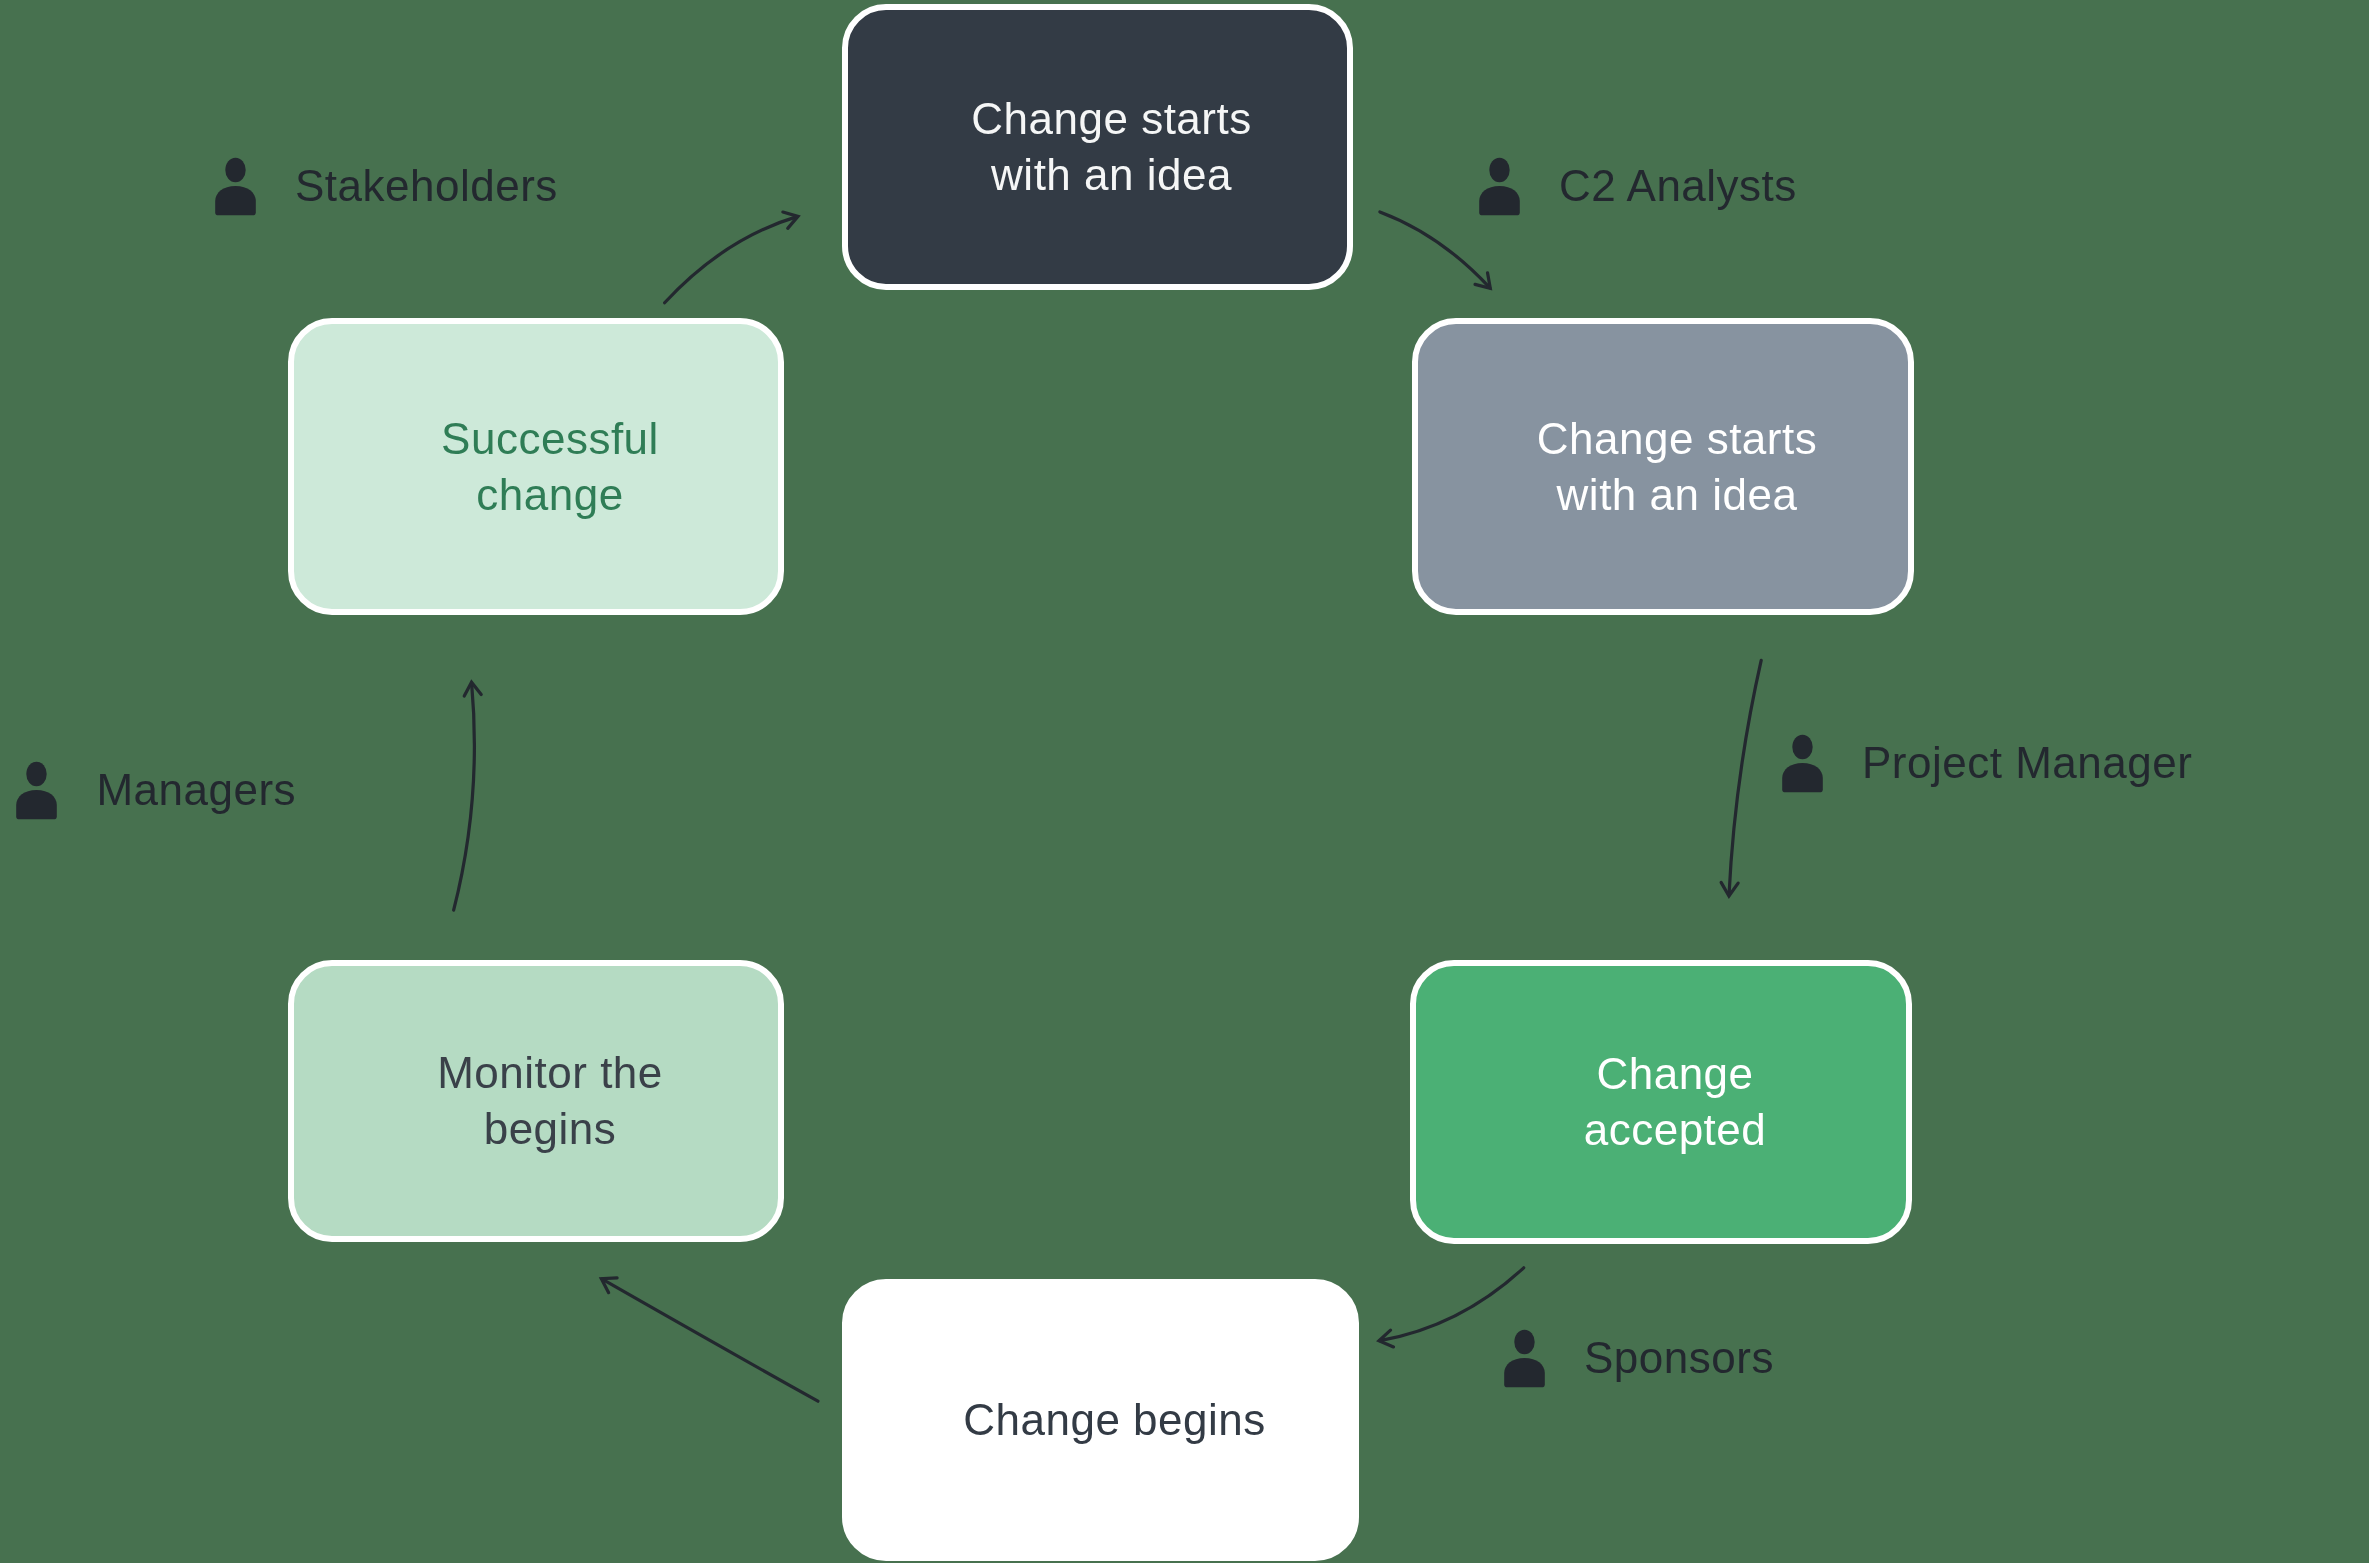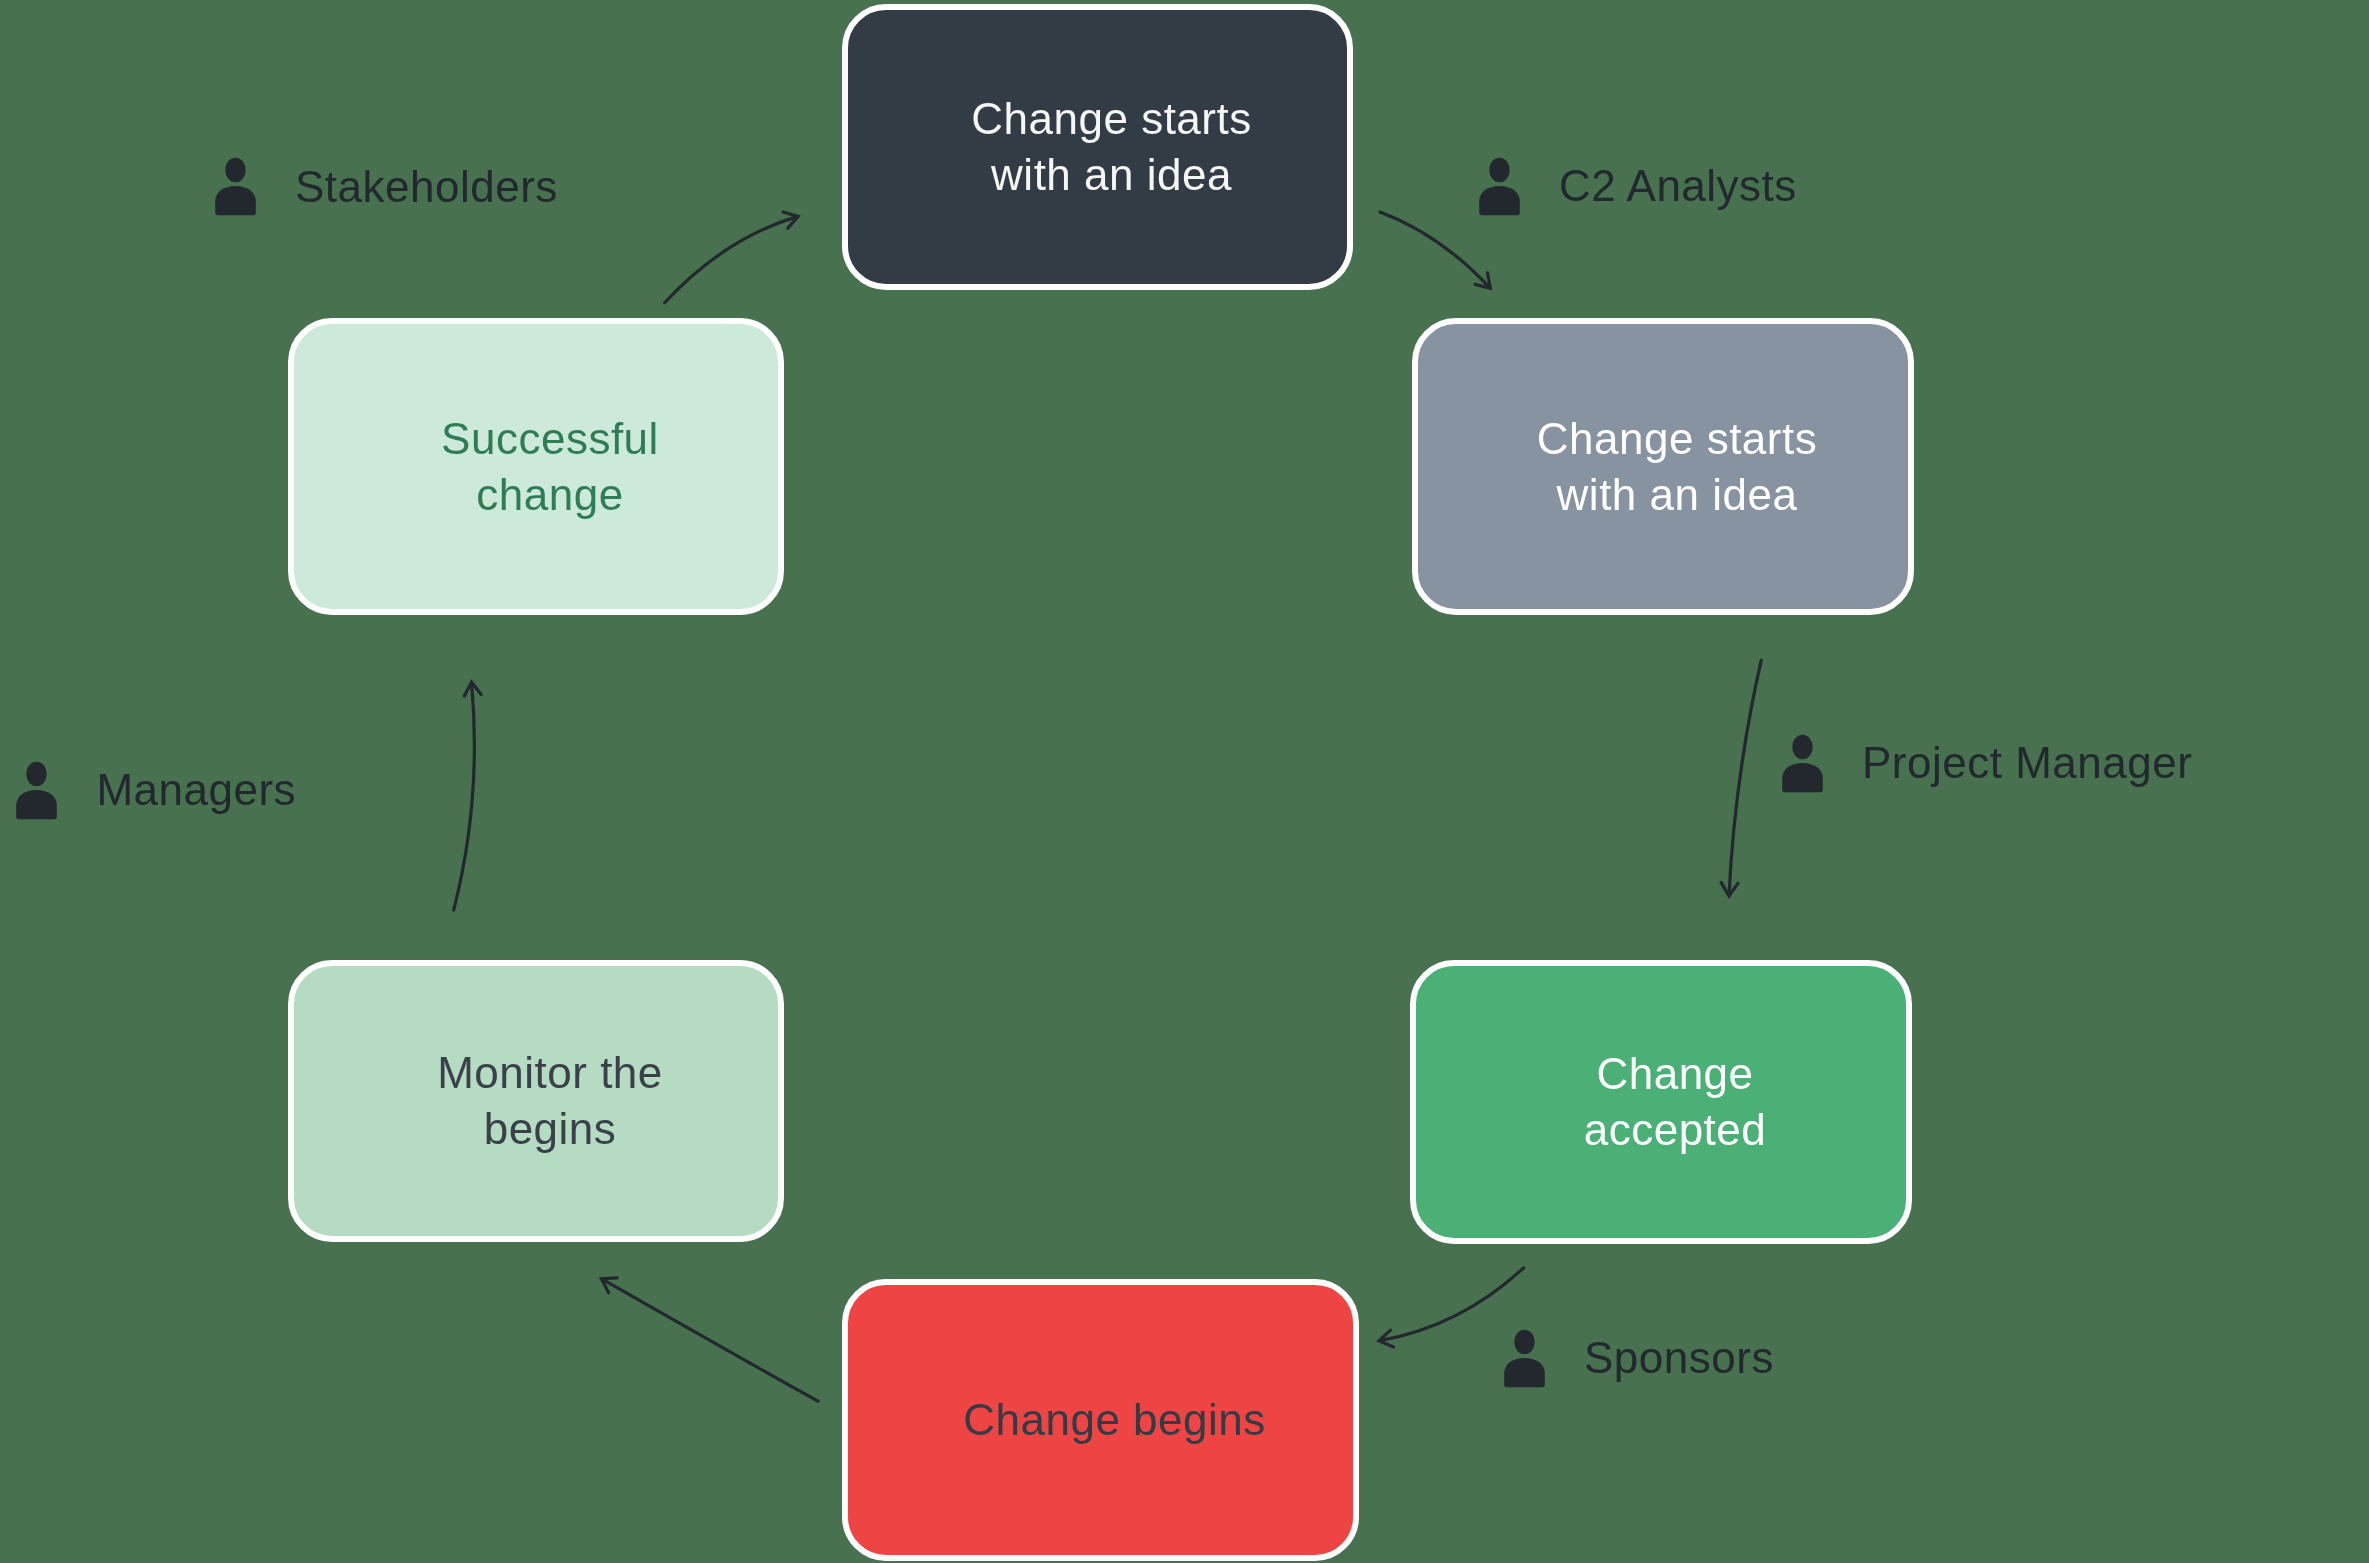--- a/index.html
+++ b/index.html
@@ -39,21 +39,21 @@
   .actor svg{fill:#23282F;flex:0 0 auto;}
   .actor span{white-space:pre-line;}
   
   .n-idea-top   {left:842px;  top:3.8px;    width:511px; height:286px;}
   .n-idea-right {left:1412px; top:318px;  width:502px; height:297px;}
   .n-accepted   {left:1410px; top:960px; width:502px; height:284px;}
   .n-begins     {left:842px;  top:1279px; width:517px; height:282px;}
   .n-monitor    {left:288px;  top:960px; width:496px; height:282px;}
   .n-successful {left:288px;  top:318px;  width:496px; height:297px;text-align:center;}
   
-  .a-stakeholders    {left:210px;  top:156px;align-items:flex-end;}
+  .a-stakeholders    {left:210px;  top:156px;}
   .a-c2-analysts     {left:1474px; top:156px;}
   .a-project-manager {left:1777px; top:733px;}
   .a-sponsors        {left:1499px; top:1328px;}
   .a-managers-agents {left:263px;  top:1309px;}
   .a-managers        {left:11.4px;   top:733px;margin-top:27px;}
 </style>
 </head>
 <body>
 
 <div class="canvas" style="background-color: rgb(71, 113, 79);">
@@ -80,21 +80,21 @@
   <div class="node n-idea-right" style="background-color: rgb(135, 147, 160); color: rgb(255, 255, 255);">
     <span>Change starts
 with an idea</span>
   </div>
 
   <div class="node n-accepted" style="background-color: rgb(75, 176, 117); color: rgb(255, 255, 255);">
     <span>Change
 accepted</span>
   </div>
 
-  <div class="node n-begins" style="background-color: #ef4444; color: rgb(51, 59, 69);">
+  <div class="node n-begins" style="background-color: #ffffff; color: rgb(51, 59, 69);">
     <span>Change begins</span>
   </div>
 
   <div class="node n-monitor" style="background-color: rgb(181, 219, 195); color: rgb(58, 65, 73);">
     <span>Monitor the
 begins</span>
   </div>
 
   <div class="node n-successful" style="background-color: rgb(205, 233, 217); color: rgb(47, 125, 86);">
     <span>Successful

